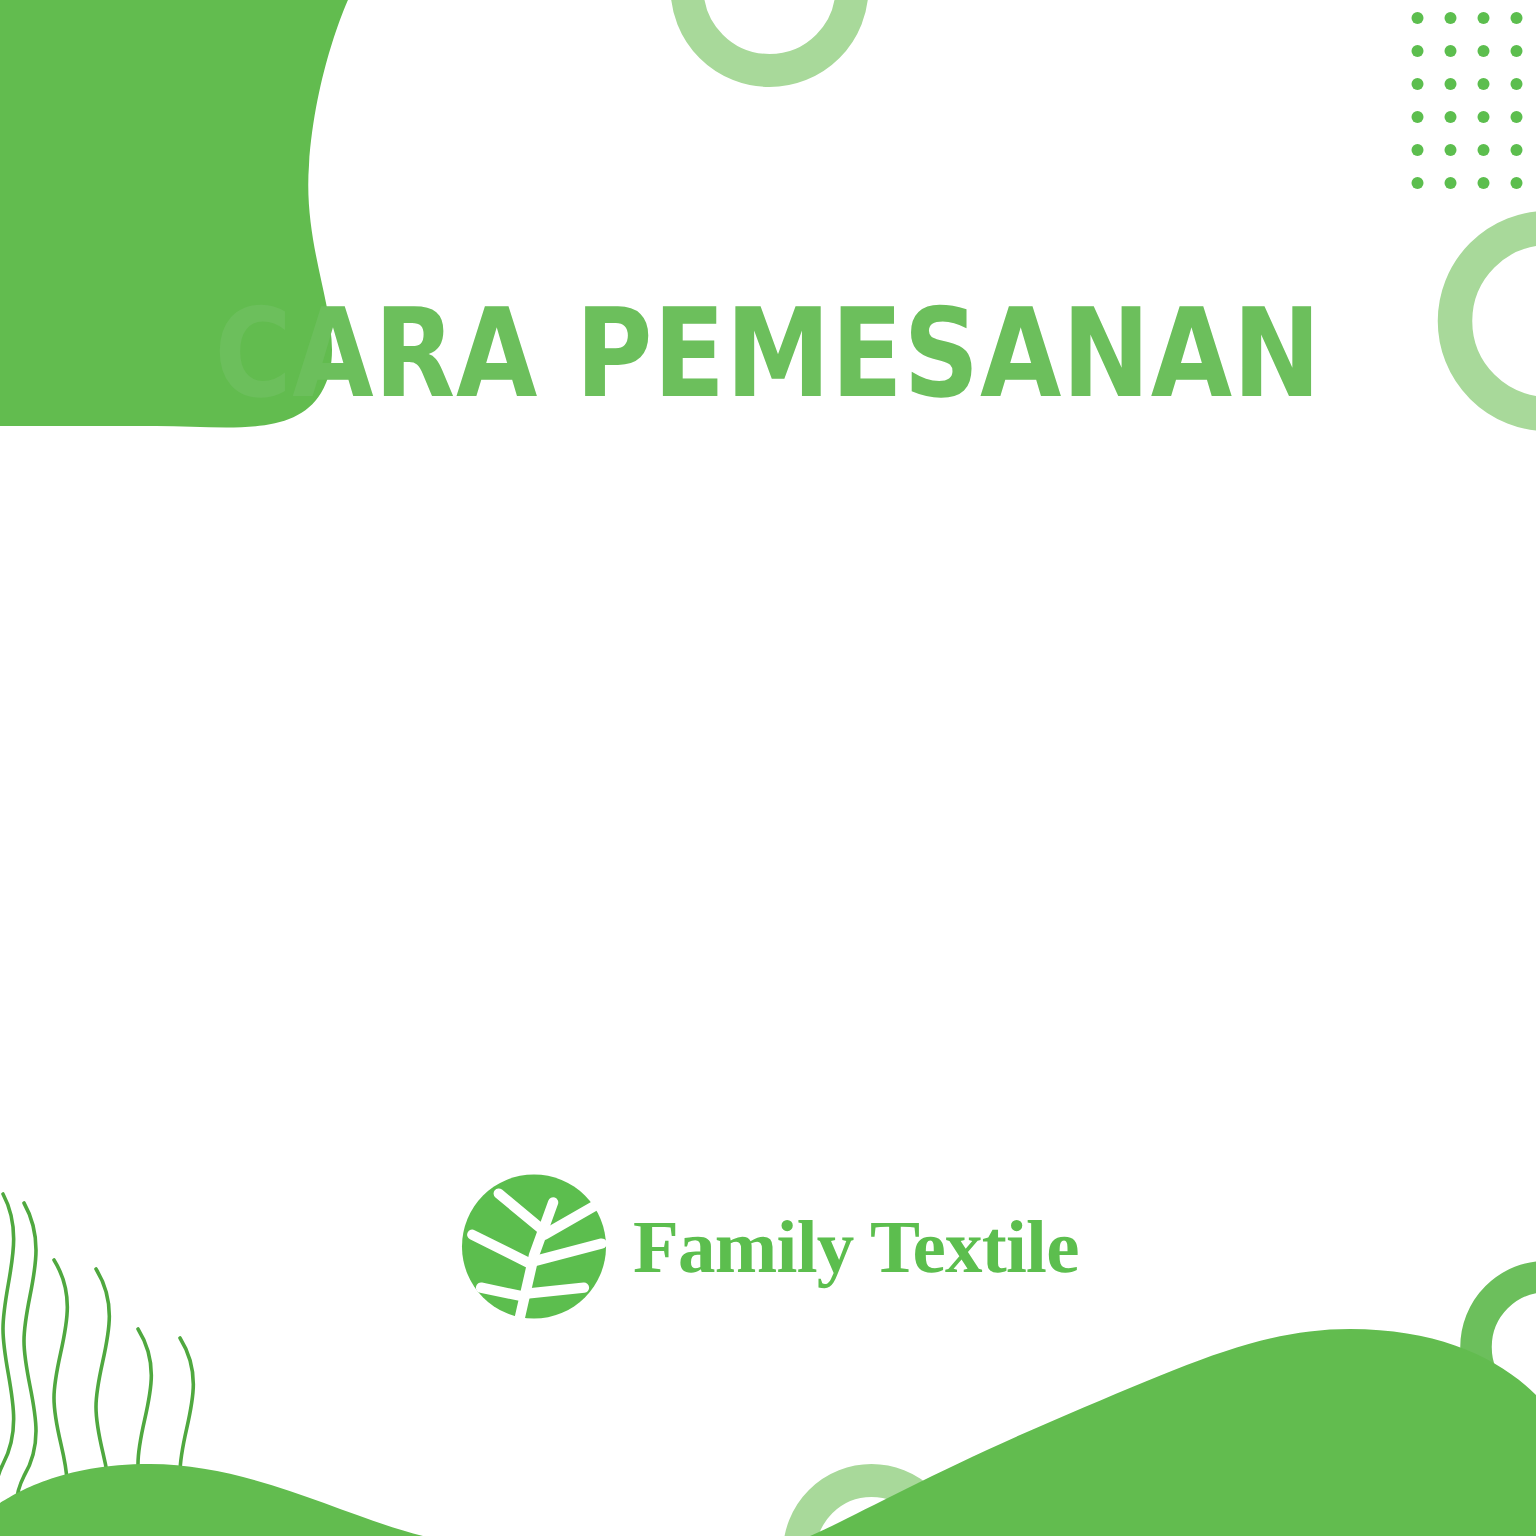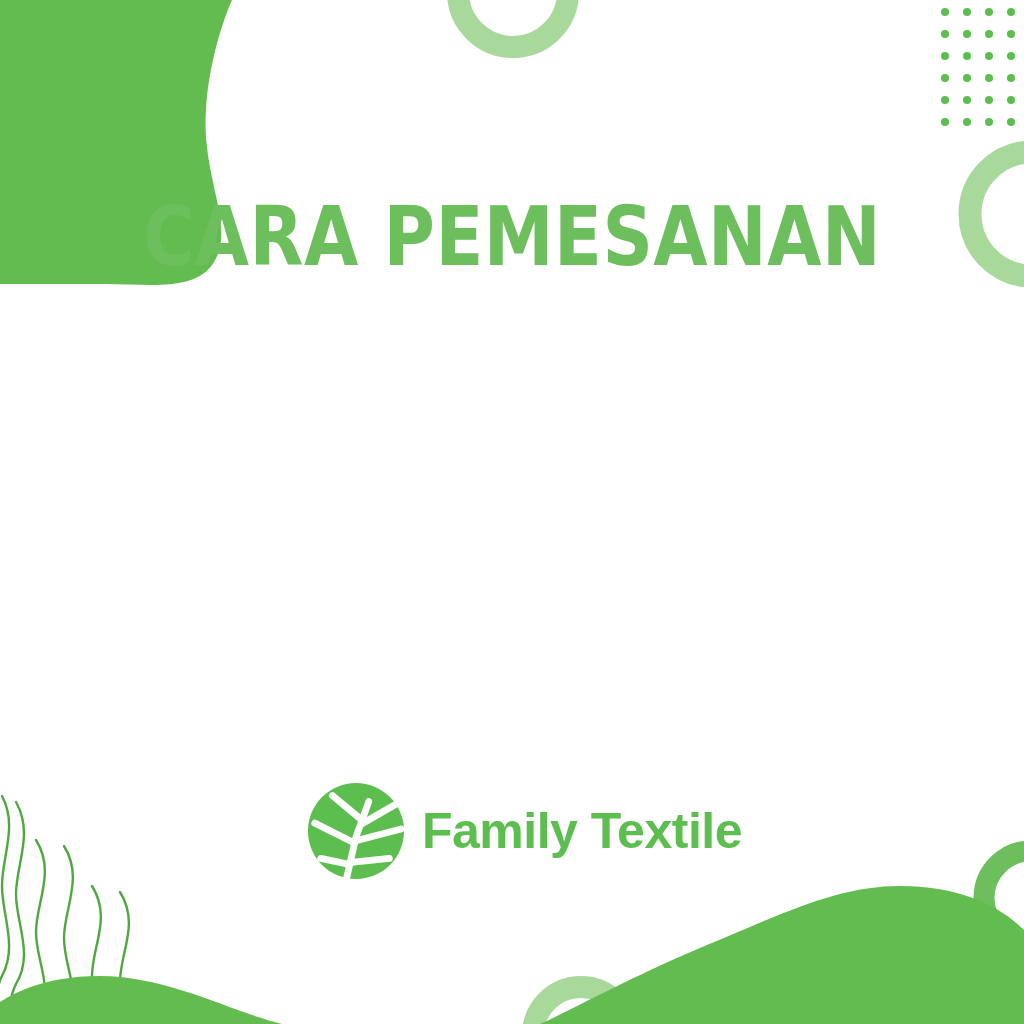--- a/index.html
+++ b/index.html
@@ -78,21 +78,21 @@
     align-items: center;
     gap: 17px;
   }
   .logo-mark {
     width: 98px;
     height: 98px;
     flex: 0 0 auto;
     display: block;
   }
   .logo-word {
-    font-family: Liberation Sans, sans-serif;
+    font-family: Liberation Serif, serif;
     font-weight: bold;
     font-size: 50px;
     line-height: 1;
     color: #5cbe4e;
     letter-spacing: -0.5px;
     white-space: nowrap;
   }
 </style>
 </head>
 <body>

